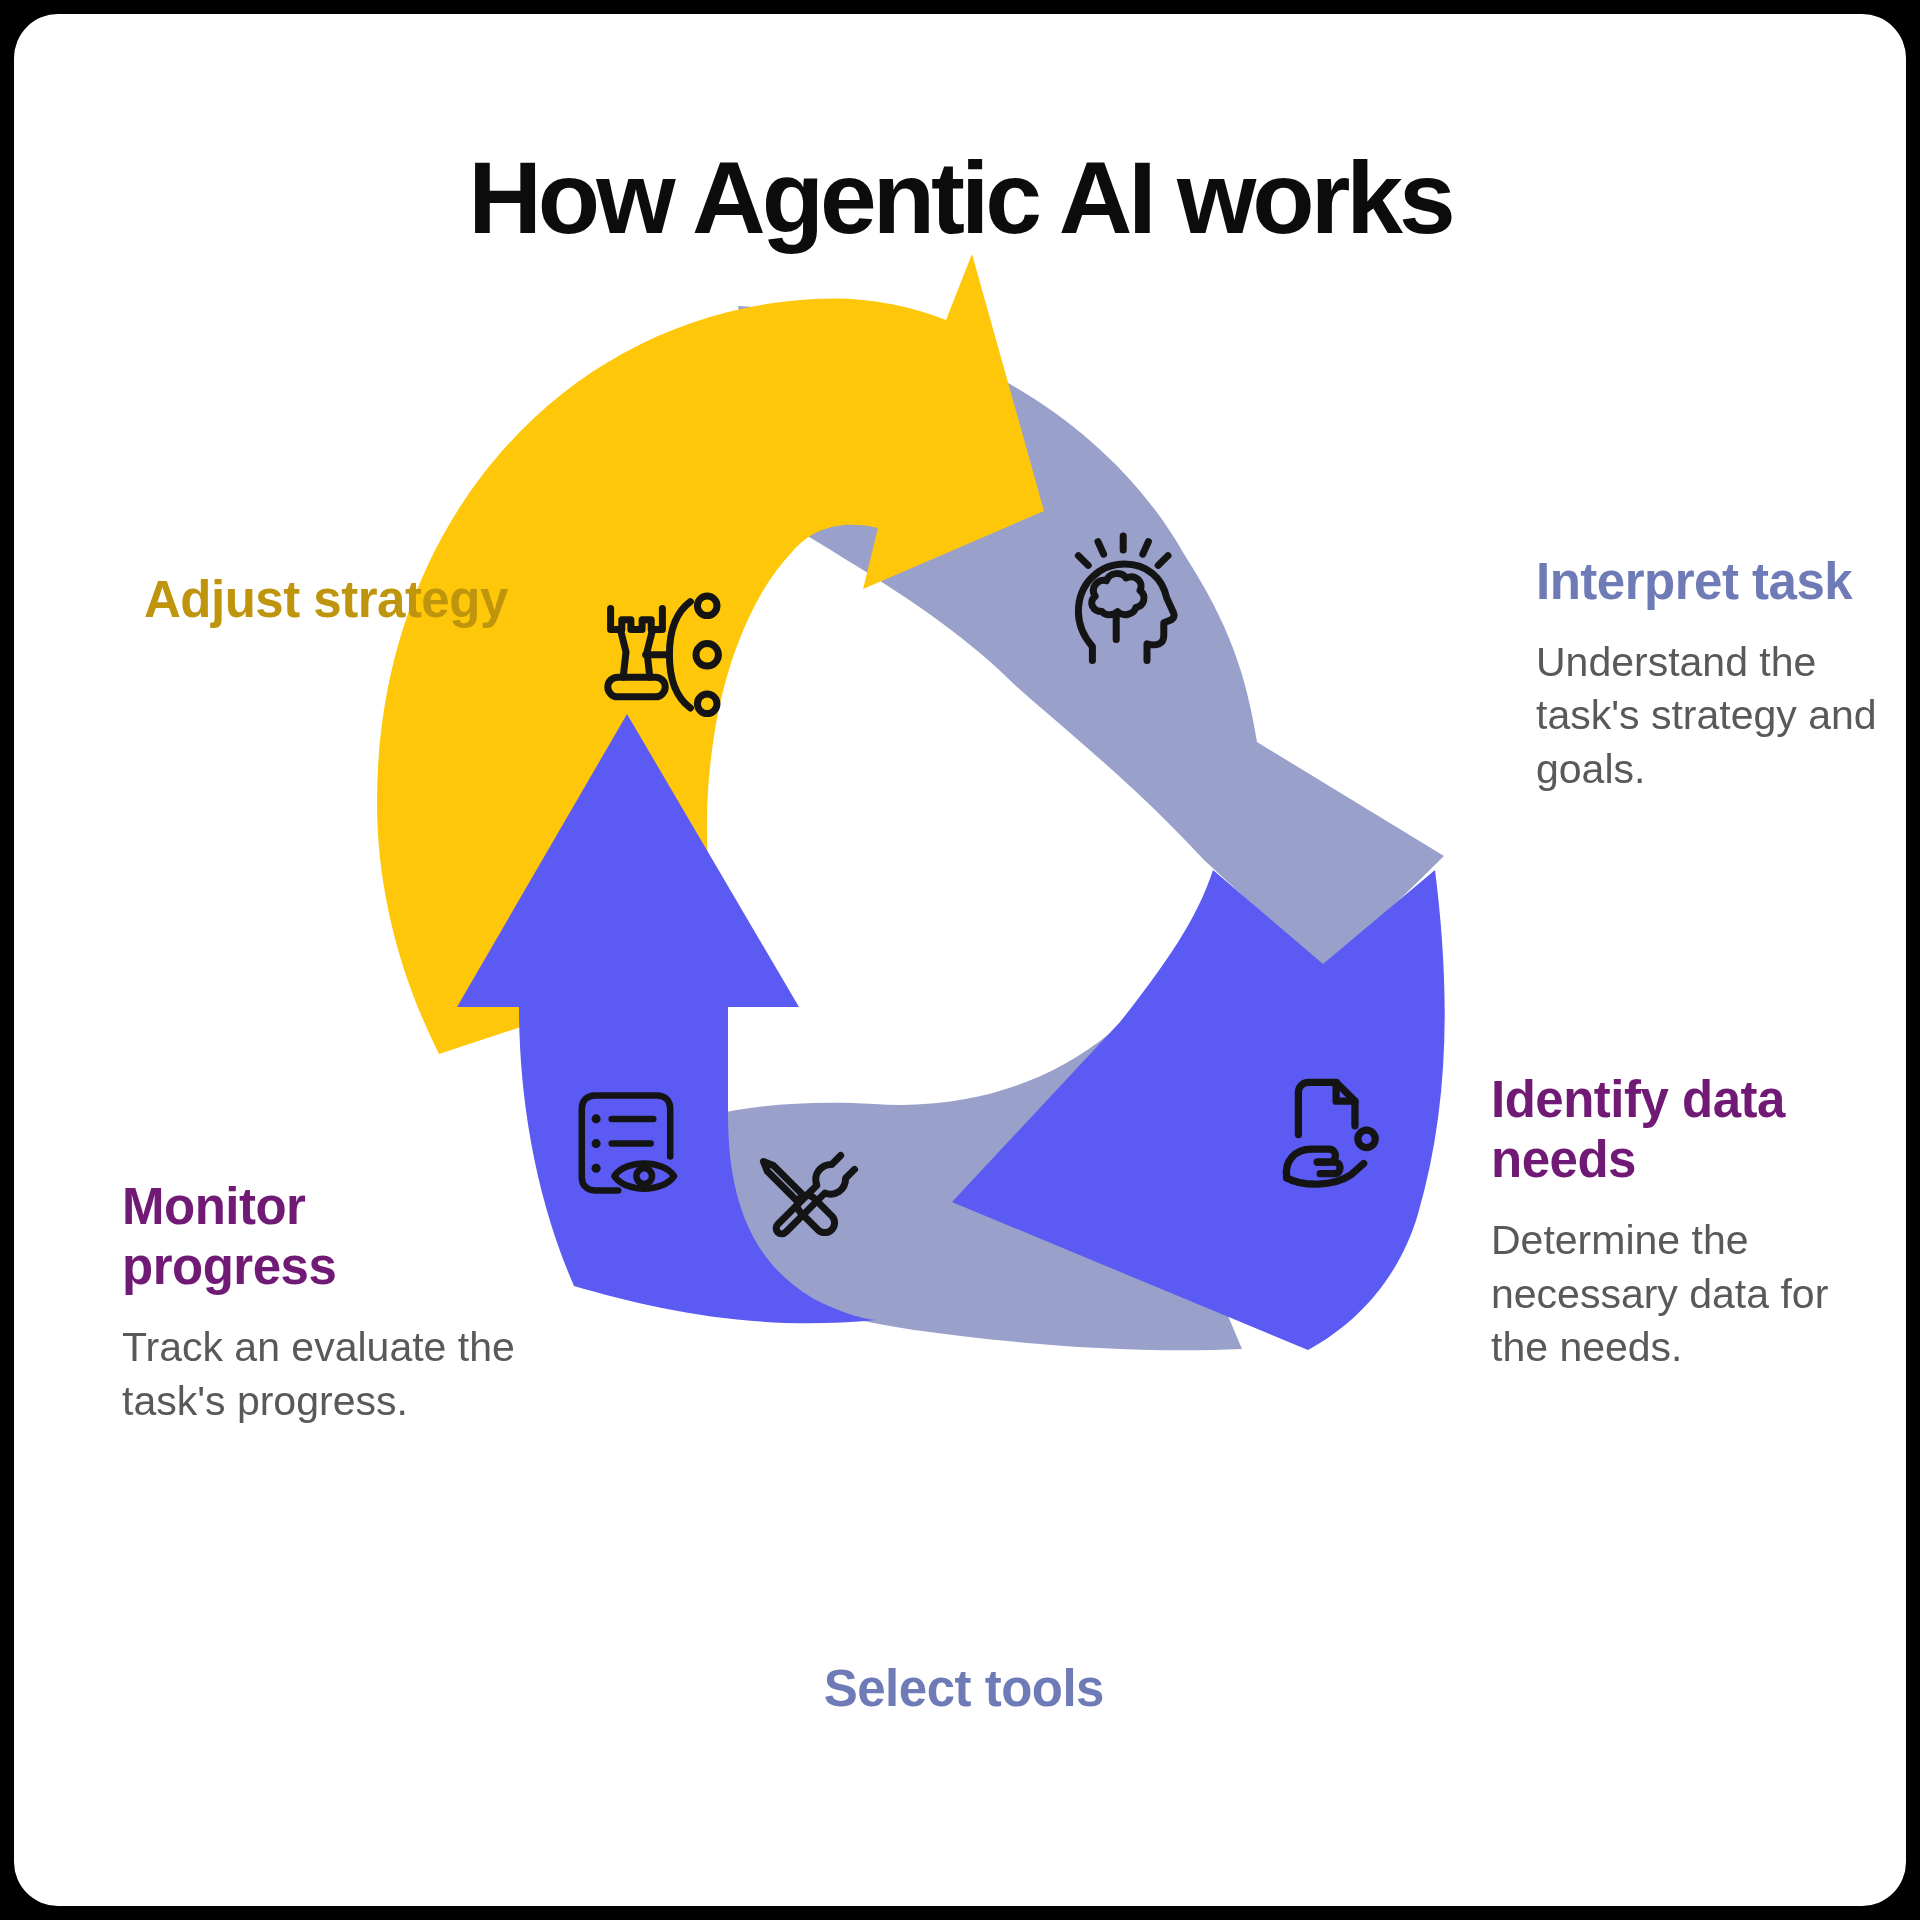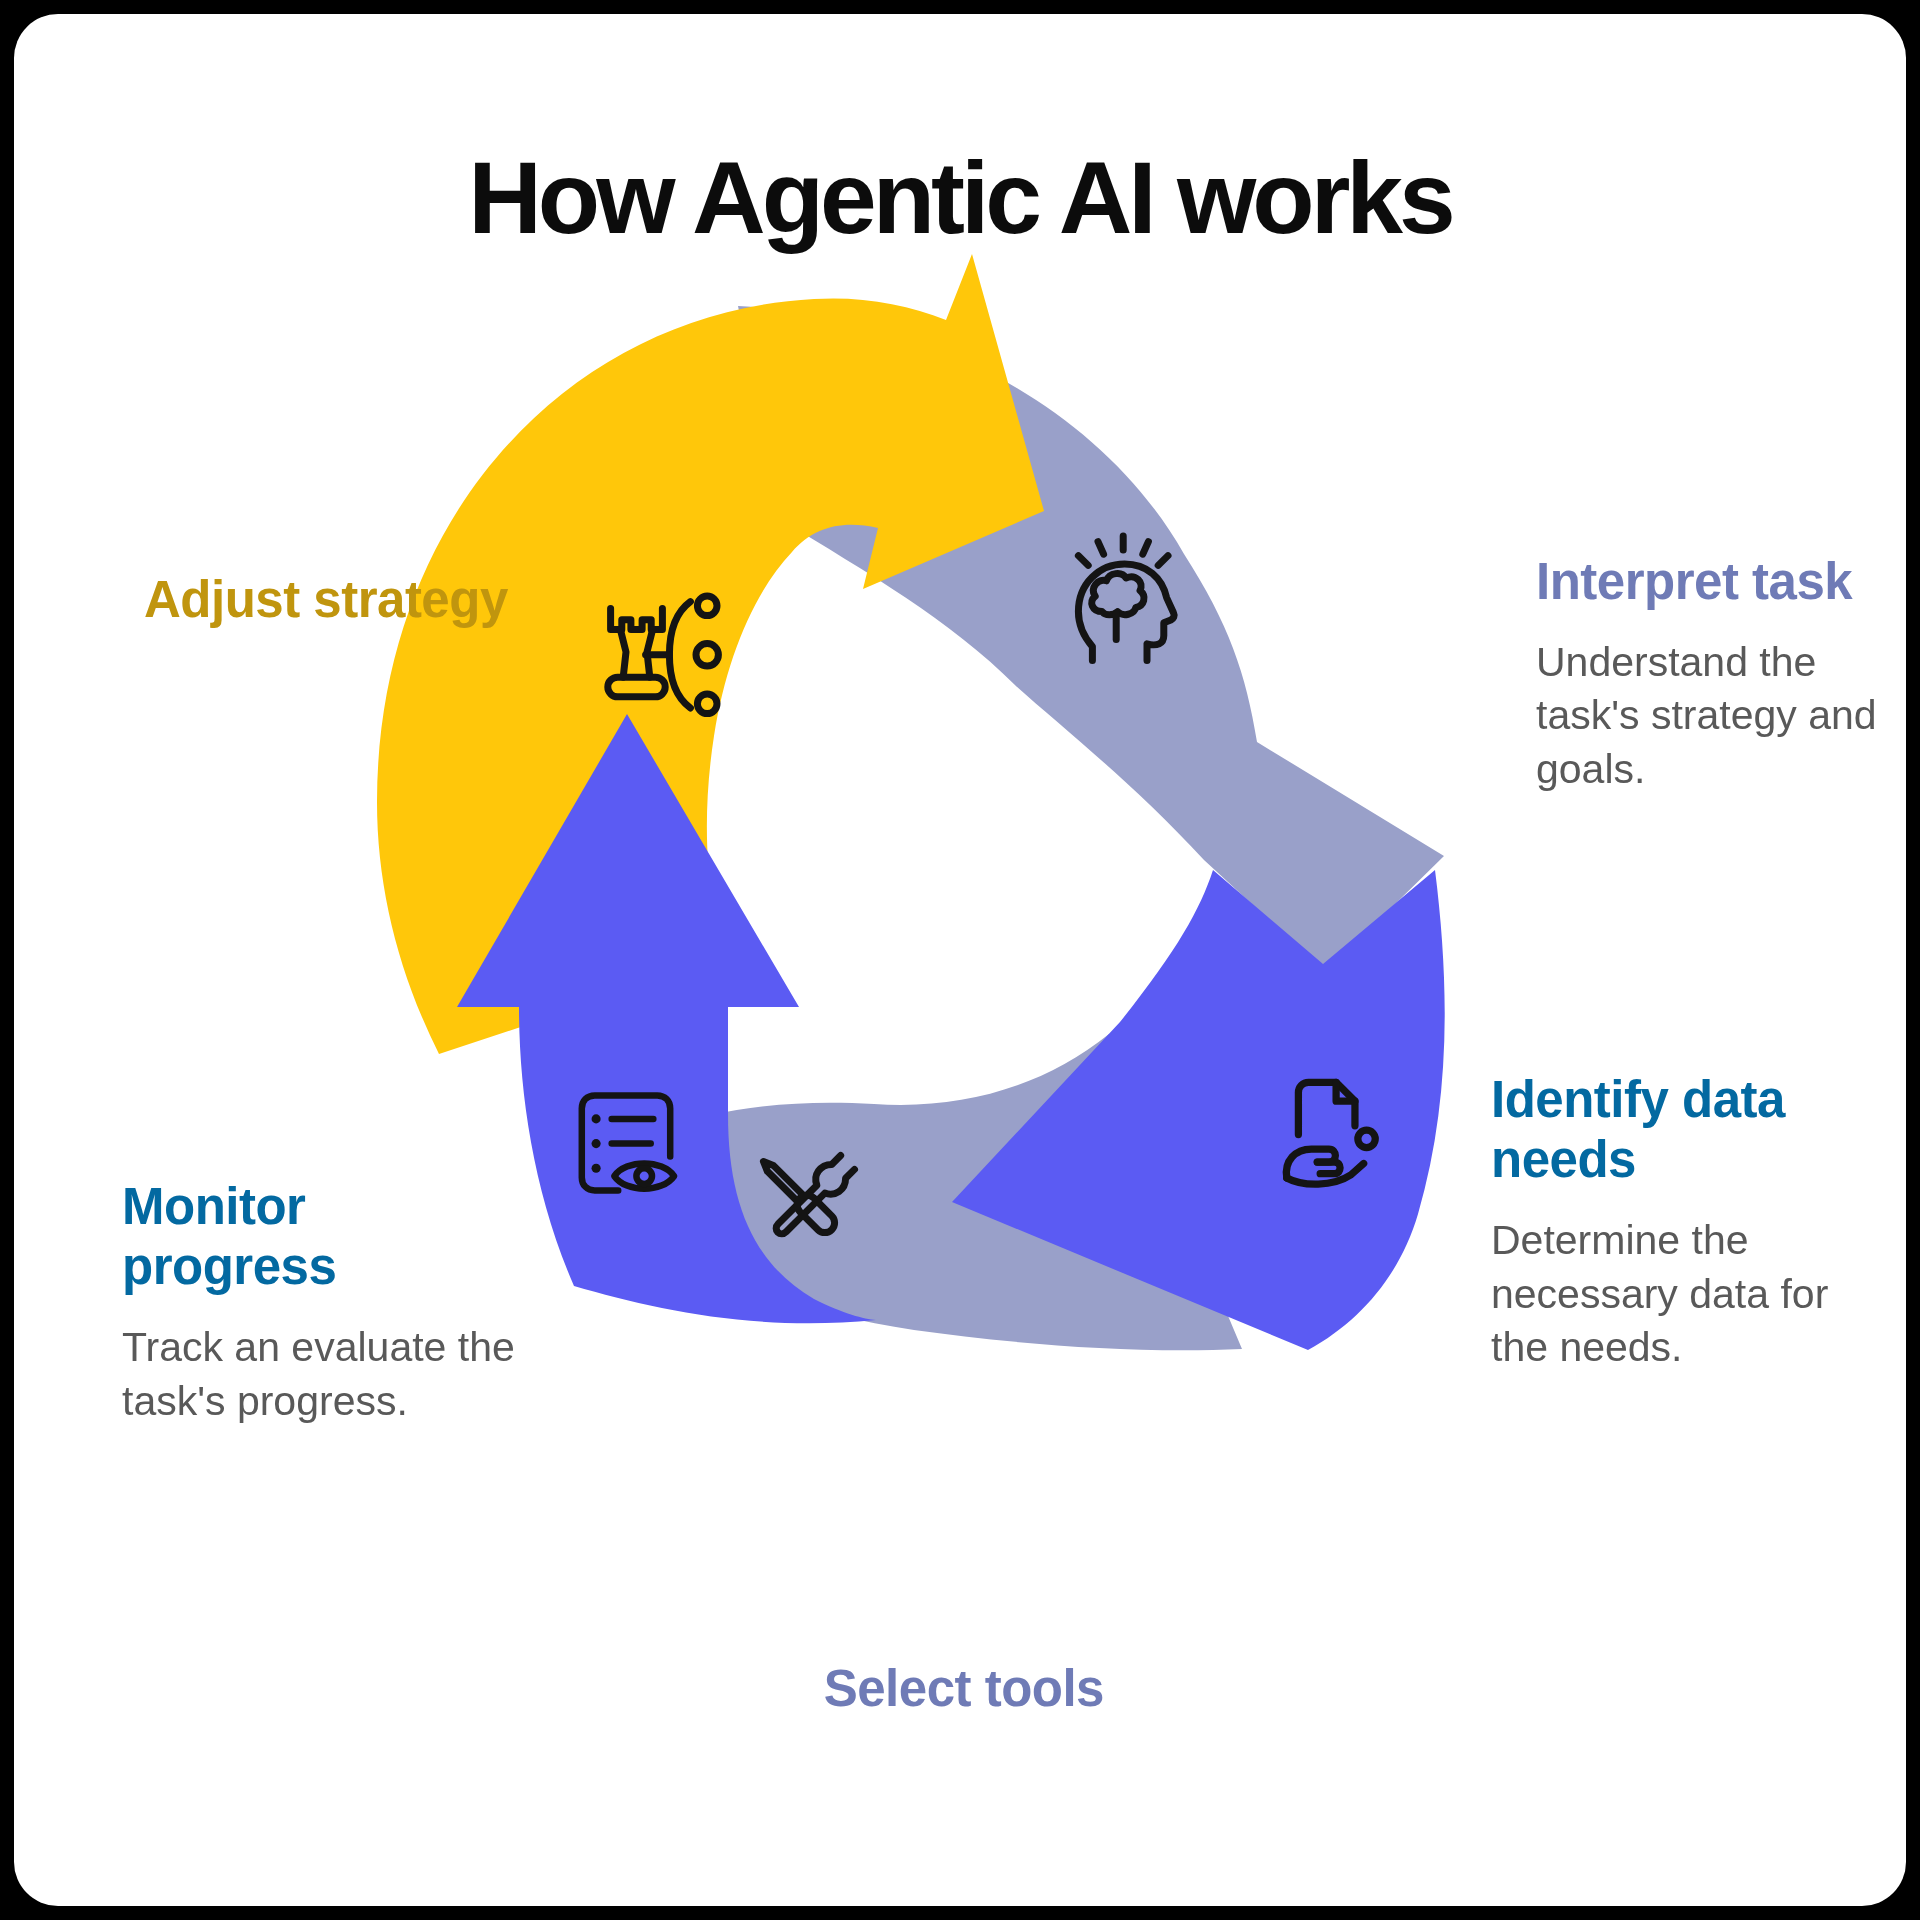--- a/index.html
+++ b/index.html
@@ -18,21 +18,21 @@
   .icon{position:absolute;z-index:5;}
   .icon path,.icon rect,.icon circle{
     fill:none;stroke:#141414;stroke-width:5;stroke-linecap:round;stroke-linejoin:round;
   }
   .icon .dot{fill:#141414;stroke:none;}
   .step{position:absolute;z-index:6;}
   .step h2{margin:0 0 24px 0;font-size:51px;font-weight:800;line-height:1.18;letter-spacing:-0.5px;}
   .step p{margin:0;font-size:41px;line-height:1.3;color:#595959;}
   .c-gold h2{color:#c0950e;margin-left:40px;}
   .c-peri h2{color:#6f7bb6;}
-  .c-blue h2{color:#0369a1;}
+  .c-blue h2{color:#701a75;}
   .s-adjust{left:90px;top:556px;width:470px;}
   .s-adjust p{width:330px;}
   .s-monitor{left:108px;top:1163px;width:420px;}
   .s-monitor h2{width:320px;}
   .s-monitor p{width:410px;}
   .s-interpret{left:1477px;top:538px;width:430px;margin-left:45px;}
   .s-interpret p{width:380px;}
   .s-identify{left:1477px;top:1056px;width:400px;}
   .s-identify h2{width:370px;}
   .s-identify p{width:340px;}

